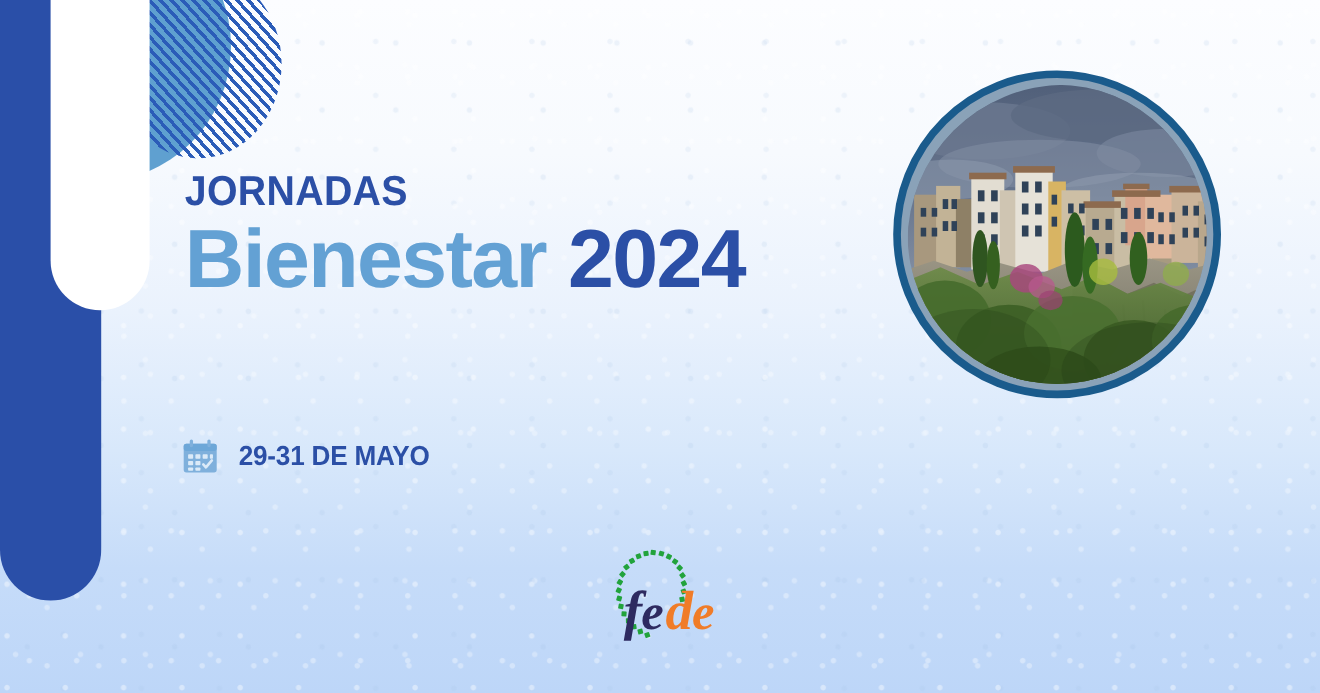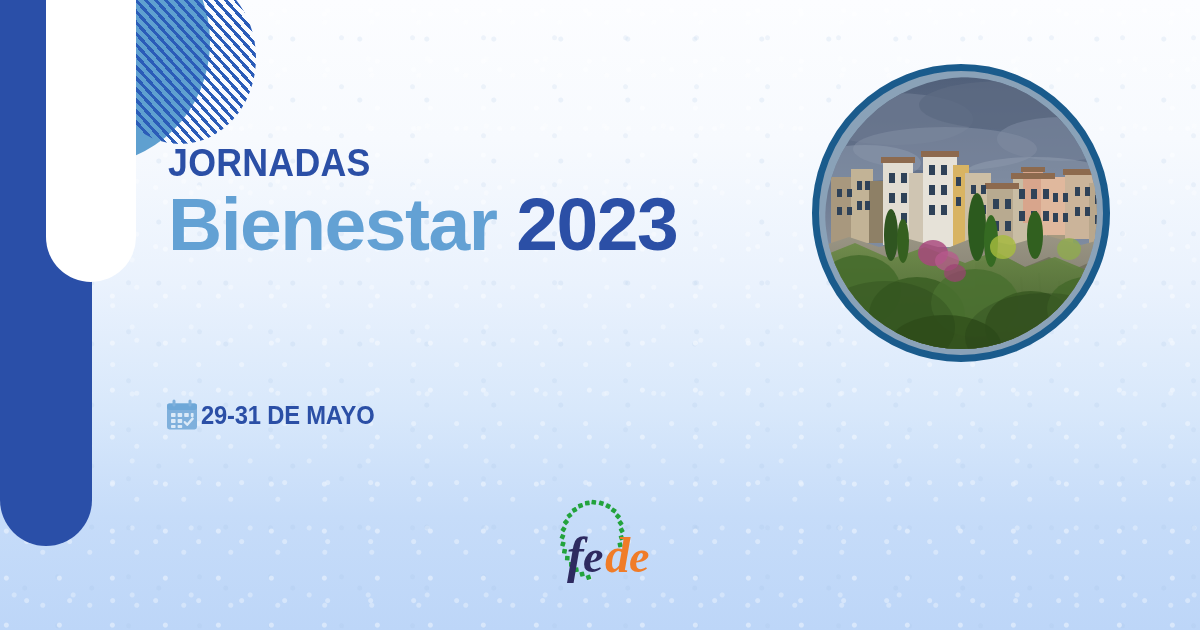--- a/index.html
+++ b/index.html
@@ -85,21 +85,21 @@
     height: 342px;
     background: #ffffff;
     border-bottom-left-radius: 45px;
     border-bottom-right-radius: 45px;
   }
 
   
   #headline {
     position: absolute;
     left: 168px;
-    top: 144px;
+    top: 155px;
     z-index: 4;
   }
 
   .kicker {
     font-size: 38px;
     font-weight: 700;
     letter-spacing: .3px;
     color: #2b4fa6;
     line-height: 1;
     margin: 0 0 2px 0;
@@ -124,20 +124,21 @@
   
   #meta {
     position: absolute;
     left: 163px;
     top: 396px;
     z-index: 4;
   }
   .meta-row {
     display: flex;
     align-items: center;
+    gap: 16px;
     margin-bottom: 19px;
   }
   .meta-icon {
     width: 38px;
     height: 38px;
     flex: 0 0 38px;
     display: block;
   }
   .meta-text {
     font-size: 25px;
@@ -187,21 +188,21 @@
 
   <div id="texture"></div>
 
   <div class="deco-circle-solid"></div>
   <div class="deco-circle-striped"></div>
   <div class="deco-bar-blue"></div>
   <div class="deco-pill-white"></div>
 
   <div id="headline">
     <div class="kicker">JORNADAS</div>
-    <div class="title-line l2"><span class="t-light">Bienestar</span><span class="t-dark" style="margin-left:20px;">2023</span></div>
+    <div class="title-line l2"><span class="t-light">Bienestar</span><span class="t-dark" style="margin-left:20px;">2024</span></div>
   </div>
 
   <div id="meta">
 
     <div class="meta-row">
       <svg class="meta-icon" viewBox="0 0 38 38">
         <rect x="4" y="7.5" width="30" height="26" rx="2.4" fill="#7fb0dc"></rect>
         <rect x="4" y="7.5" width="30" height="6.5" rx="2.4" fill="#6da7d8"></rect>
         <rect x="9.5" y="3.5" width="3" height="7" rx="1.5" fill="#7fb0dc"></rect>
         <rect x="25.5" y="3.5" width="3" height="7" rx="1.5" fill="#7fb0dc"></rect>

